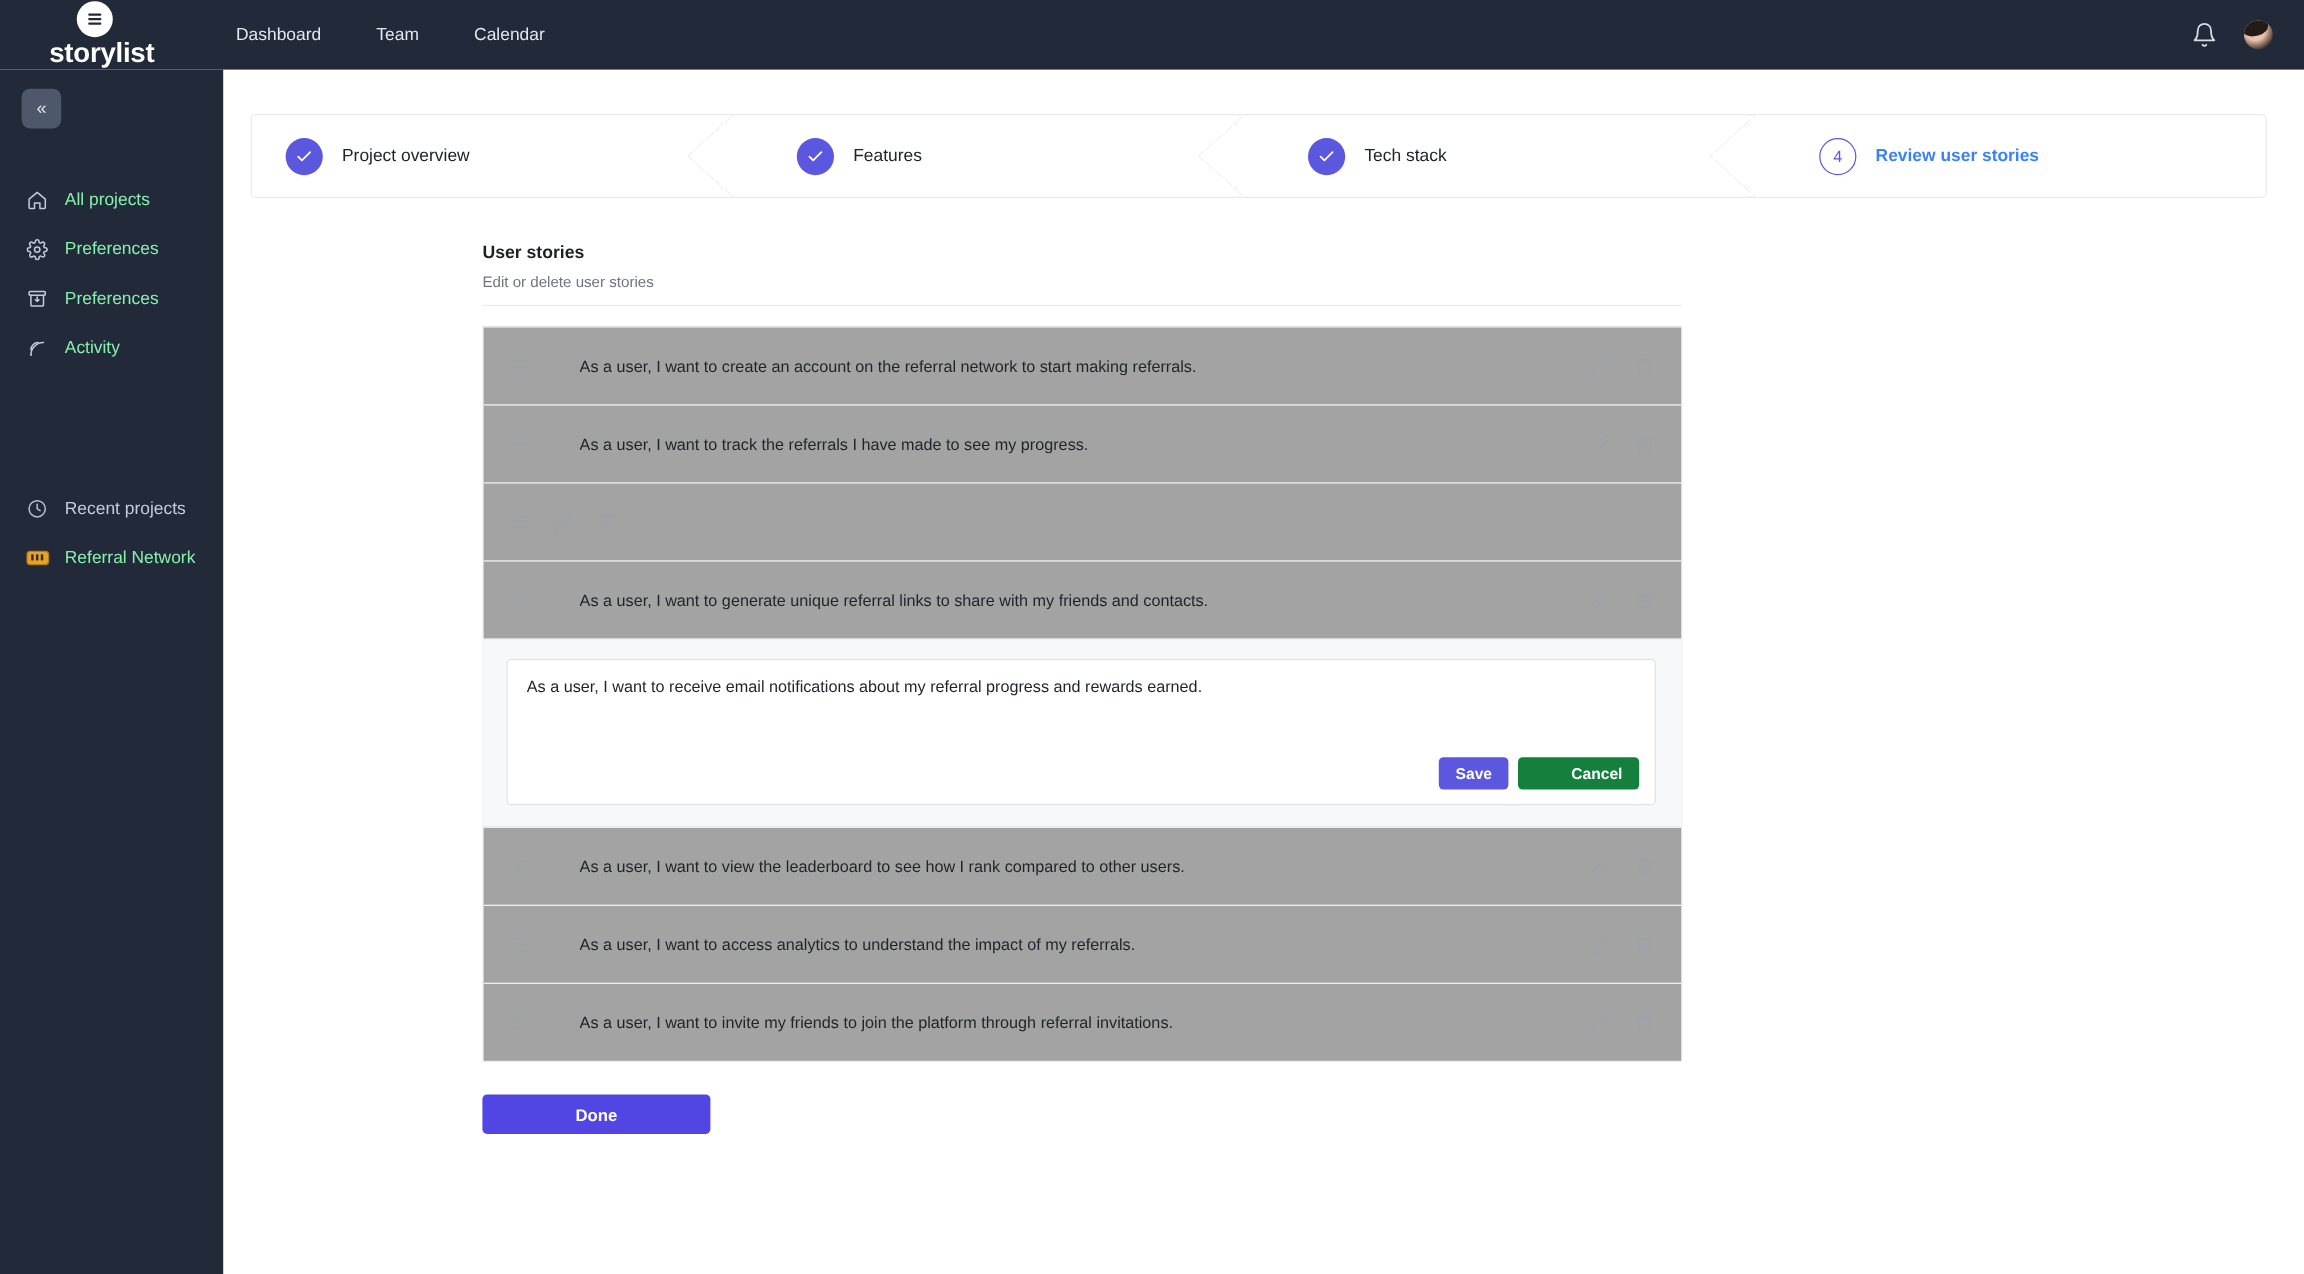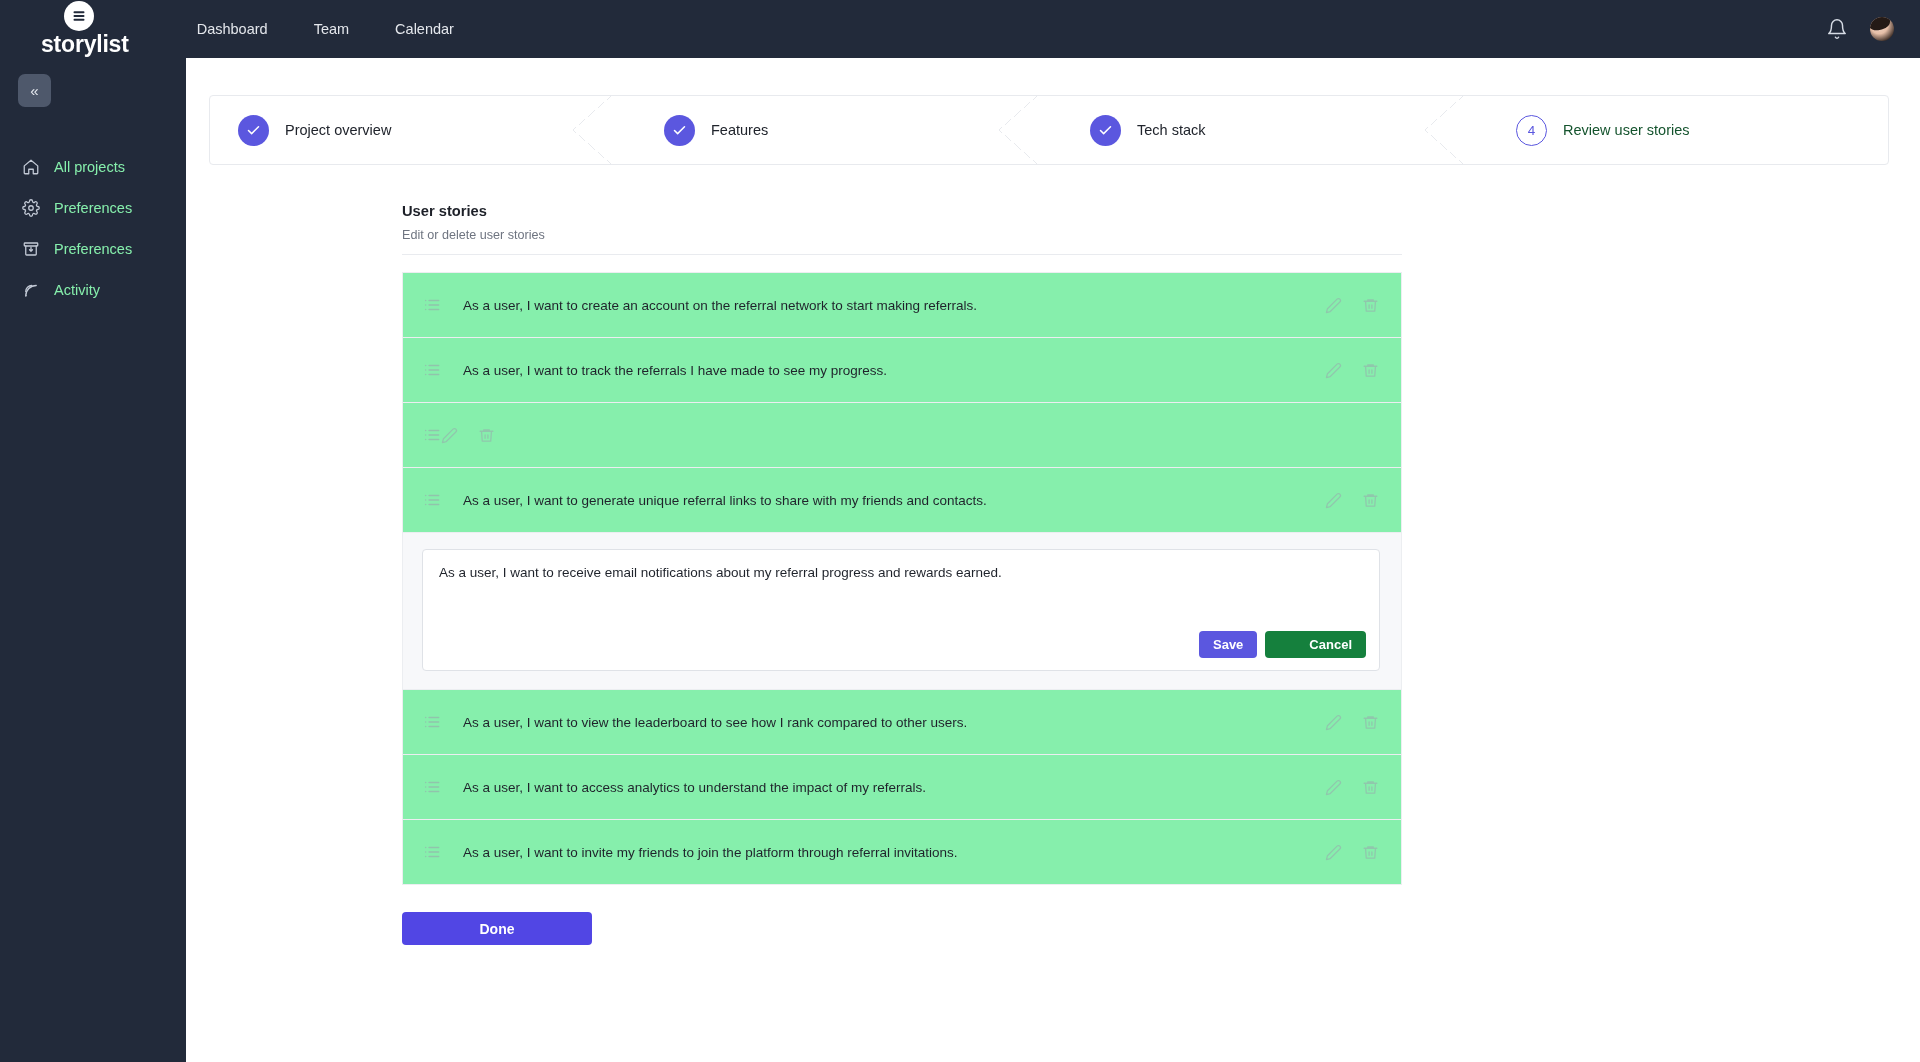--- a/index.html
+++ b/index.html
@@ -110,36 +110,37 @@
   }
   .step-circle {
     width: 31px; height: 31px; border-radius: 50%;
     display: flex; align-items: center; justify-content: center;
     flex: none;
   }
   .step-circle.done { background: #5b57df; }
   .step-circle.current { background: #ffffff; border: 1.6px solid #5b57df; }
   .step-circle.current span { color: #5b57df; font-size: 13.5px; font-weight: 500; }
   .step-label { margin-left: 16px; font-size: 14.5px; color: #20242c; white-space: nowrap; }
-  .step-label.active { color: #14532d; }
+  .step-label.active { color: #3b82f6; font-weight: bold; }
 
   
   .content { position: absolute; left: 216px; top: 145px; width: 1000px; }
   .sec-title { font-size: 14.7px; font-weight: 700; color: #1d2028; }
   .sec-sub { margin-top: 9px; font-size: 12.6px; color: #6e7480; }
   .divider { margin-top: 12px; height: 1px; background: #e9ebef; width: 1000px; }
 
   .story-list { margin-top: 17px; width: 1000px; border: 1px solid #eceef1; border-top: none; }
   .story-row {
     display: flex; align-items: center;
     height: 65px;
-    background: #86efac;
+    background: #a3a3a3;
     border-top: 1px solid #eceef1;
     padding: 0 22px 0 20px;
     position: relative;
+    gap: 20px;
   }
   .story-row .list-ico { width: 18px; height: 18px; flex: none; opacity: .55; cursor: grab; }
   .story-text {
     margin-left: 22px; font-size: 13.5px; color: #1f232b; flex: 1;
     white-space: nowrap; overflow: hidden; text-overflow: ellipsis;
   }
   .row-actions { display: flex; align-items: center; gap: 20px; }
   .row-actions .act { width: 17px; height: 17px; cursor: pointer; opacity: .5; }
 
   .edit-row {
@@ -248,20 +249,41 @@
         <svg width="18" height="18" viewBox="0 0 24 24" fill="none" stroke="#c3cad6" stroke-width="1.7" stroke-linecap="round" stroke-linejoin="round">
           <path d="M5 20a14 14 0 0 1 14-14"></path>
           <path d="M5 14a8 8 0 0 1 8-8"></path>
           <circle cx="5.5" cy="19.5" r="0.9" fill="#c3cad6" stroke="none"></circle>
         </svg>
       </span>
       <span class="lbl">Activity</span>
     </div>
   </div>
 
+  <div class="side-group2">
+    <div class="side-item muted">
+      <span class="ico">
+        <svg width="18" height="18" viewBox="0 0 24 24" fill="none" stroke="#b9c0cd" stroke-width="1.7" stroke-linecap="round" stroke-linejoin="round">
+          <circle cx="12" cy="12" r="9"></circle>
+          <path d="M12 7v5l3.2 2"></path>
+        </svg>
+      </span>
+      <span class="lbl">Recent projects</span>
+    </div>
+    <div class="side-item">
+      <span class="ico">
+        <span class="proj-ico">
+            <i></i>
+            <i></i>
+            <i></i>
+          </span>
+      </span>
+      <span class="lbl">Referral Network</span>
+    </div>
+  </div>
 </div>
 
 <div class="main">
 
   <div class="stepper">
     <div class="step">
       <div class="step-circle done">
         <svg width="15" height="15" viewBox="0 0 24 24" fill="none" stroke="#ffffff" stroke-width="2.4" stroke-linecap="round" stroke-linejoin="round">
             <path d="M20 6 9 17l-5-5"></path>
           </svg>

